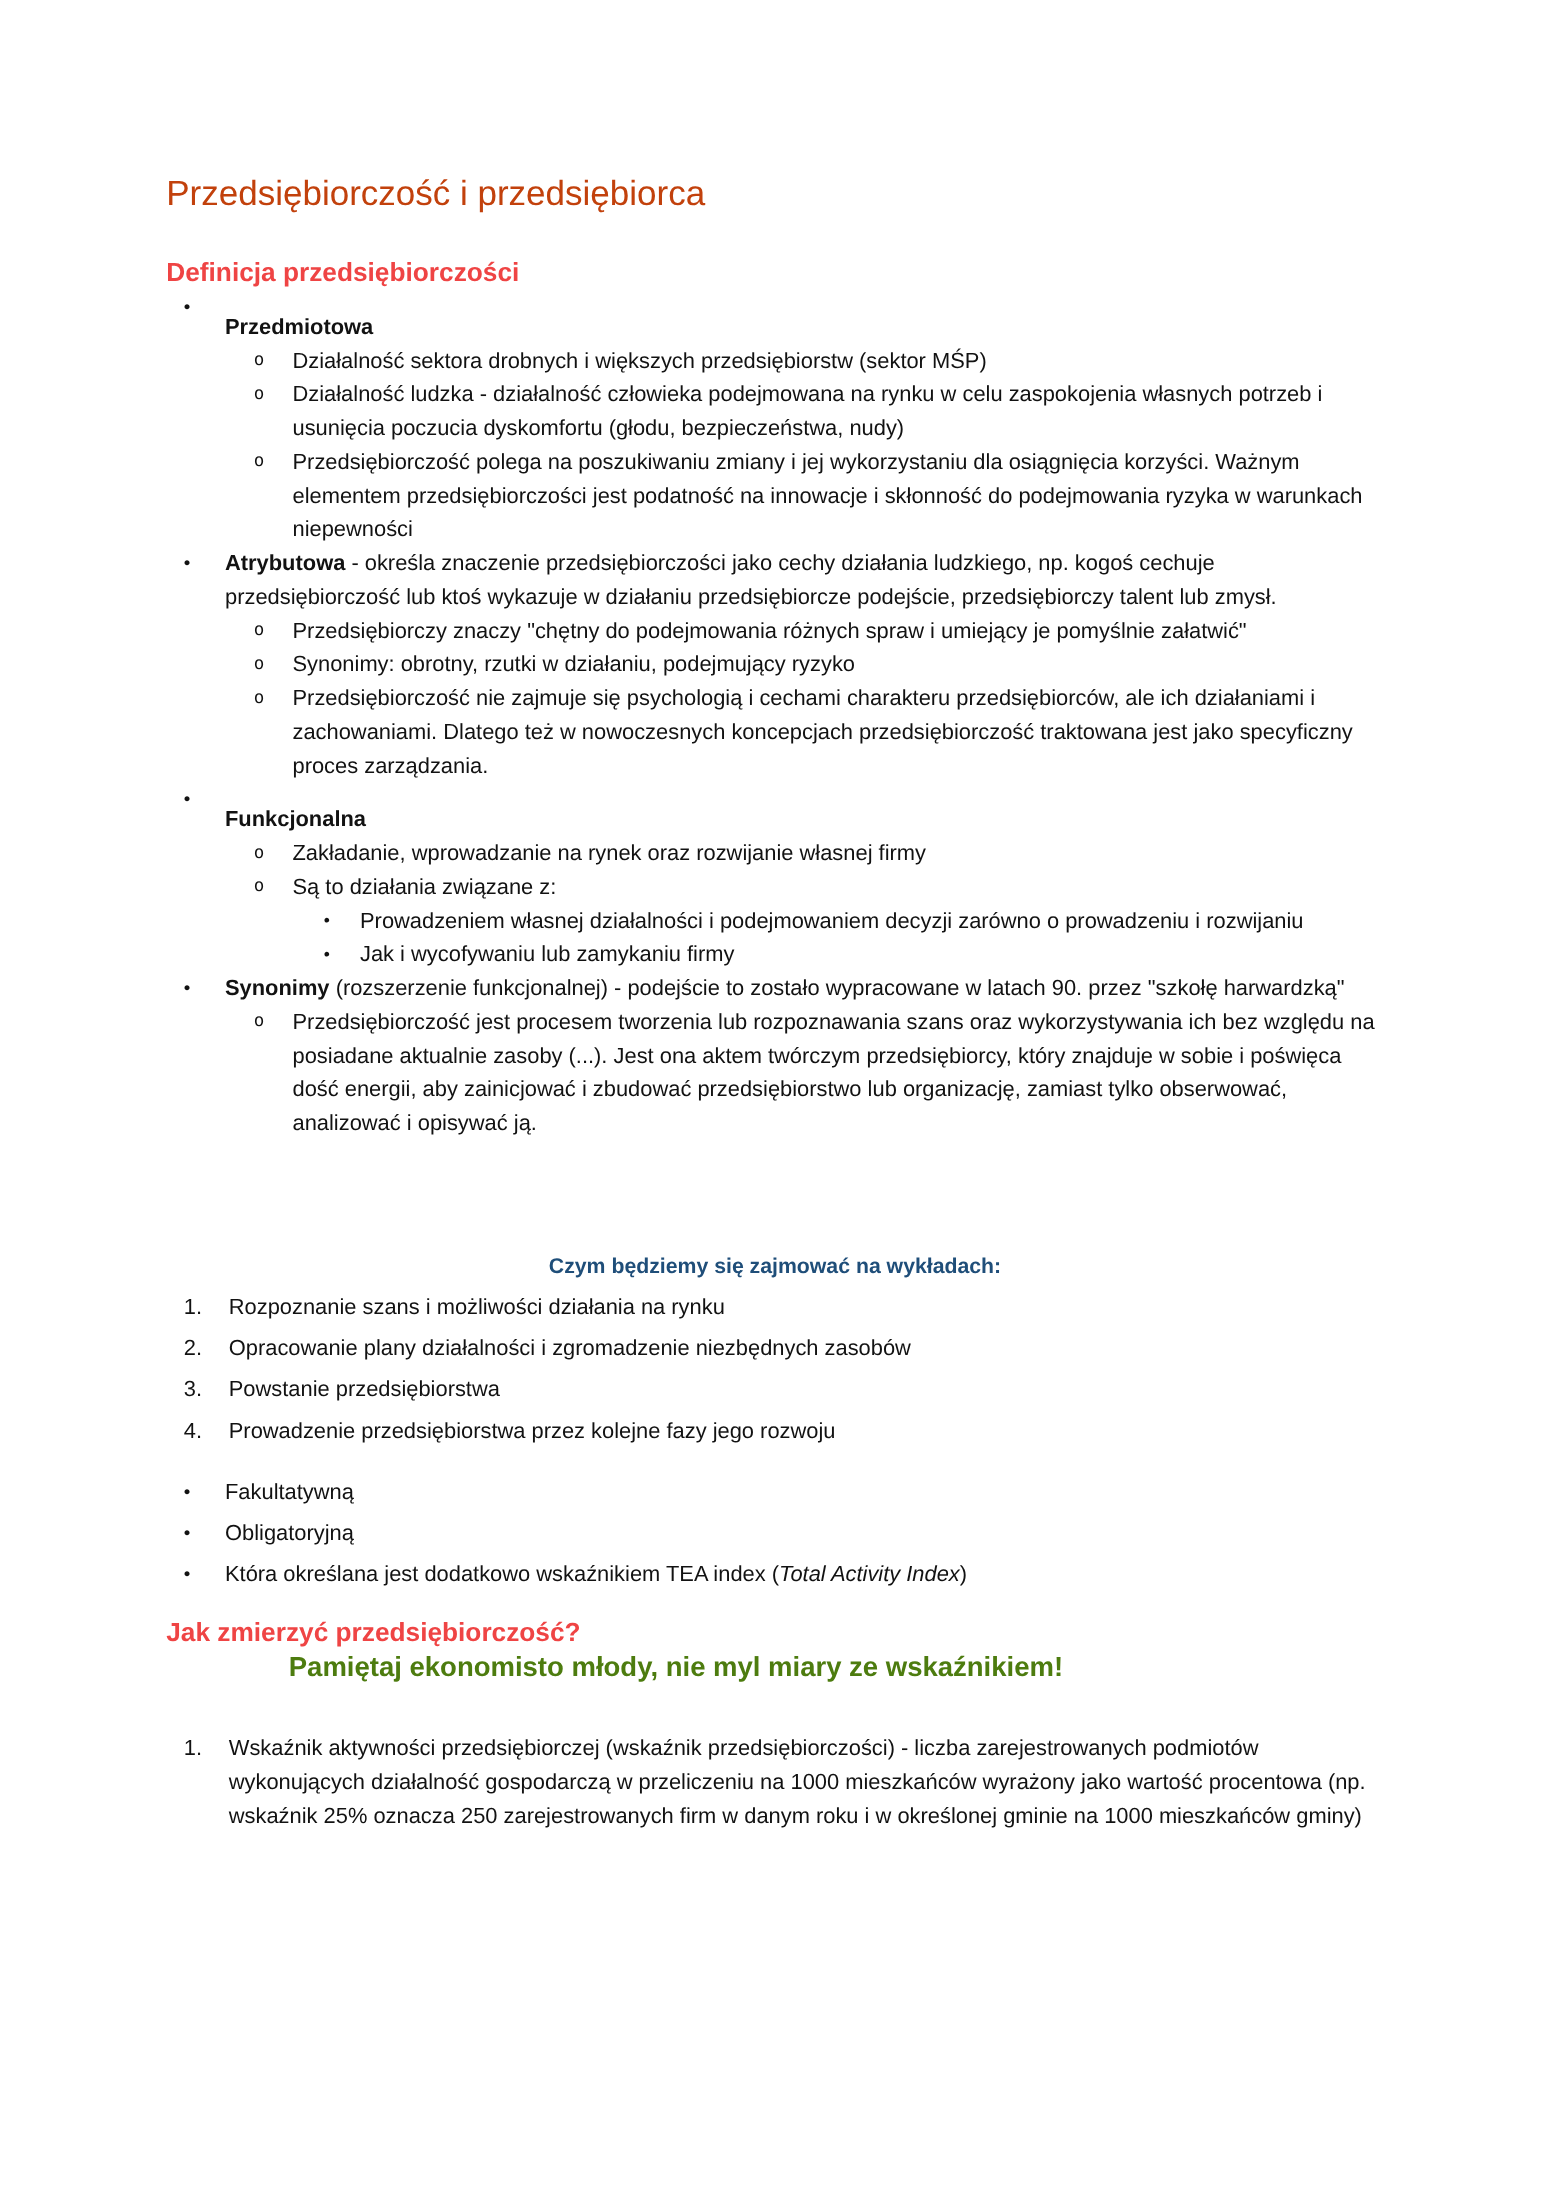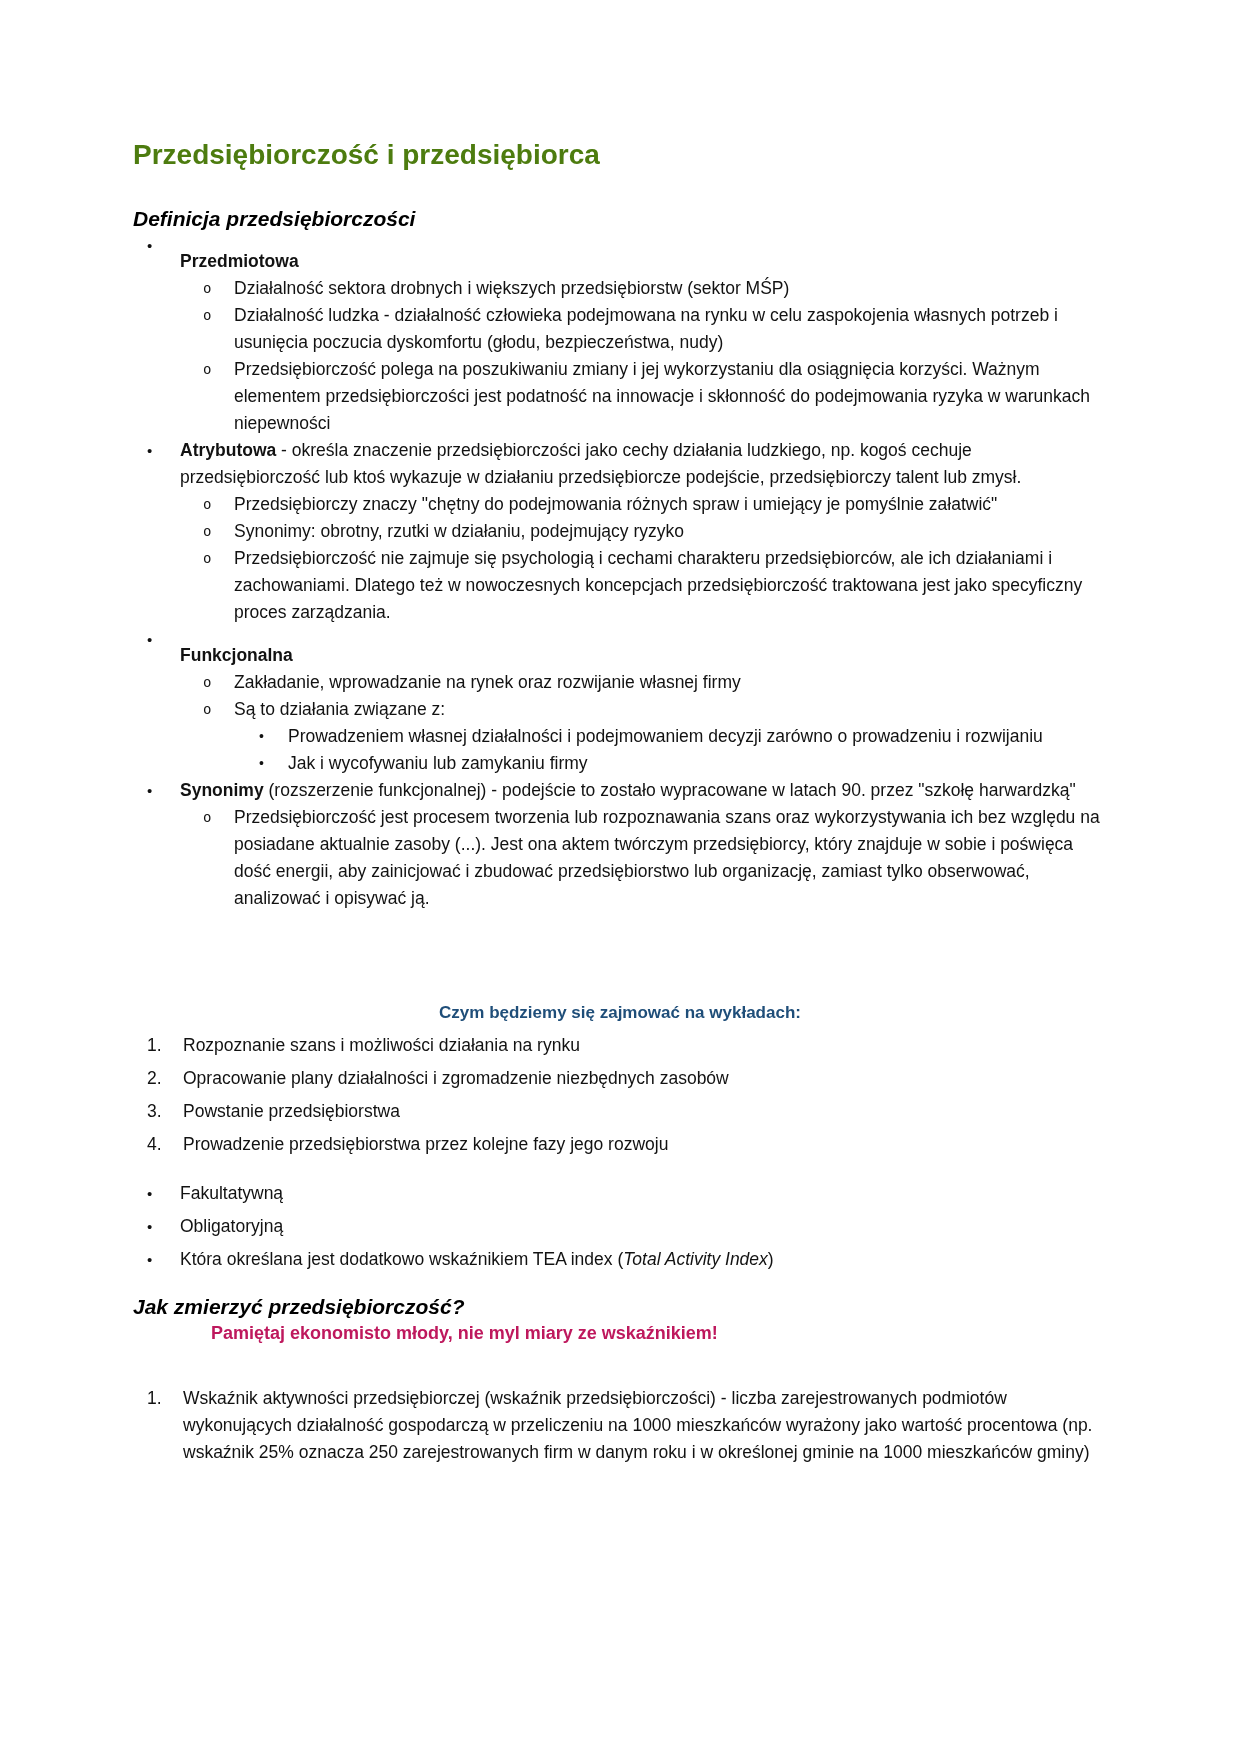--- a/index.html
+++ b/index.html
@@ -4,46 +4,46 @@
 <style>
   html,body{margin:0;padding:0;background:#e9e9e9;}
   .page{
     width:1240px;height:1754px;background:#ffffff;margin:0 auto;
     box-sizing:border-box;padding:138px 133px 40px 133px;
     font-family:"Liberation Sans", sans-serif;
     color:#121212;font-size:17.5px;line-height:27px;
     overflow:hidden;
   }
   h1.doc-title{
-    margin:0 0 34px 0;font-size:28px;line-height:34px;font-weight:700;color:#4d7c0f;
+    margin:0 0 34px 0;font-size:28px;line-height:34px;font-weight:400;color:#c2410c;
   }
   h2.h-blue{
-    margin:0;font-size:21px;line-height:26px;font-weight:700;color:#000000;font-style:italic;
+    margin:0;font-size:21px;line-height:26px;font-weight:700;color:#ef4444;
   }
   h3.h-navy{
     margin:0 0 6px 0;font-size:17px;line-height:26px;font-weight:700;color:#1F4E79;text-align:center;
   }
   .row{display:flex;align-items:flex-start;margin:0;}
   .m{flex:0 0 auto;text-align:left;color:#121212;}
   .txt{flex:1 1 auto;}
   .l1{margin-left:14px;}  .l1 > .m{width:33px;font-size:15px;}
   .l2{margin-left:70px;}  .l2 > .m{width:31px;font-family:"DejaVu Sans Mono", monospace;font-size:14px;}
   .l3{margin-left:126px;} .l3 > .m{width:29px;font-size:14px;}
   .numrow{margin-left:14px;margin-bottom:6px;} .numrow > .m{width:36px;}
   .numrow2{margin-left:14px;} .numrow2 > .m{width:36px;}
   .sp-after-list{height:88px;}
   .sp-small{height:16px;}
   .sp-mid{height:15px;}
   .sp-red{height:38px;}
   .b{font-weight:700;margin-top:16px;}
   .i{font-style:italic;text-align:center;}
   .bullets-spaced .row{margin-bottom:6px;}
   .red-line{
-    color:#be185d;font-weight:600;font-size:18px;line-height:27px;
-    margin-left:78px;
+    color:#4d7c0f;font-weight:600;font-size:22px;line-height:27px;
+    margin-left:98px;
   }
   .intro{margin:0 0 5px 0;}
   .h2-pomiar{margin-bottom:7px;}
 </style>
 </head>
 <body>
 
 <div class="page">
 
   <h1 class="doc-title">Przedsiębiorczość i przedsiębiorca</h1>

